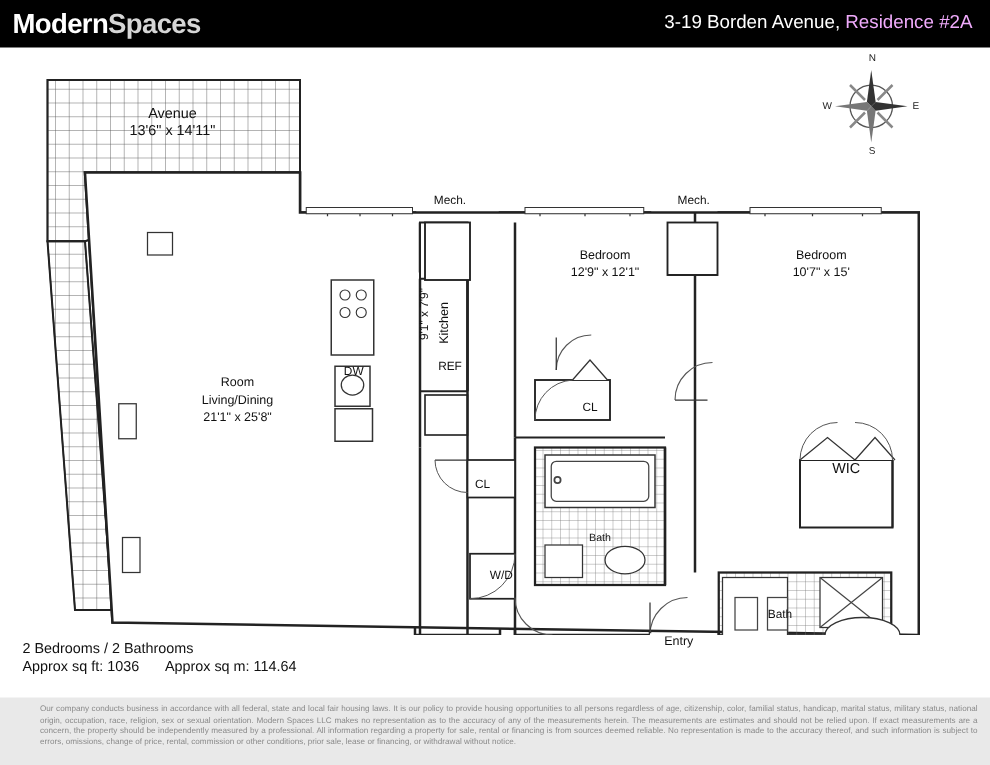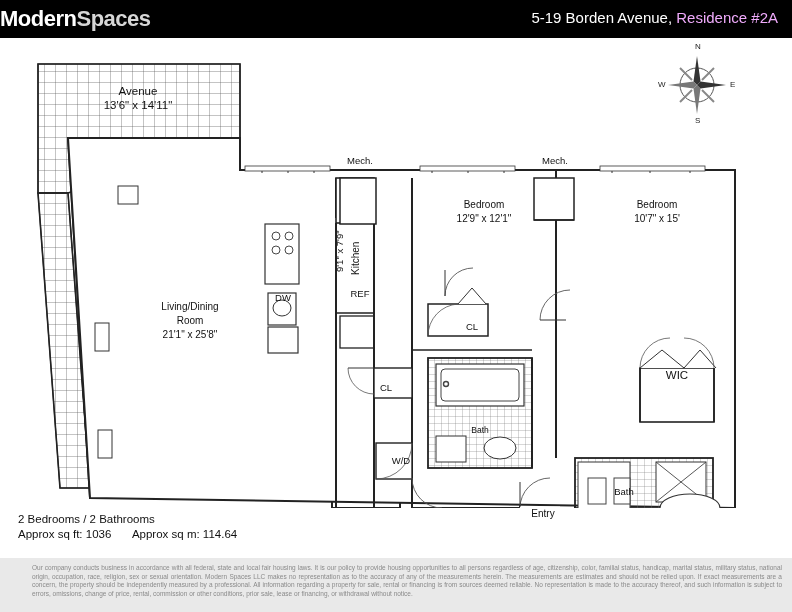--- a/index.html
+++ b/index.html
@@ -13,20 +13,21 @@
   }
 
   
   .header {
     position: absolute; left: 0; top: 0;
     width: 792px; height: 38px;
     background: #000000;
     display: flex; align-items: center;
   }
   .logo {
+    margin-left: 10px;
     font-size: 22px;
     font-weight: bold;
     letter-spacing: -0.5px;
     white-space: nowrap;
   }
   .logo .modern { color: #ffffff; }
   .logo .spaces { color: #d6d6d6; }
   .addr {
     position: absolute; right: 14px; top: 9px;
     font-size: 15px;
@@ -104,21 +105,21 @@
   }
 </style>
 </head>
 <body>
 
 <div class="header">
   <div class="logo">
     <span class="modern">Modern</span><span class="spaces">Spaces</span>
   </div>
   <div class="addr">
-    <span>5-19 Borden Avenue, </span><span class="res">Residence #2A</span>
+    <span>3-19 Borden Avenue, </span><span class="res">Residence #2A</span>
   </div>
 </div>
 
 <div class="compass">
   <svg width="86" height="86" viewBox="0 0 86 86">
     <circle cx="43" cy="43" r="17" fill="none" stroke="#555" stroke-width="1"></circle>
     <polygon points="43,14 46.5,39.5 43,43 39.5,39.5" fill="#333"></polygon>
     <polygon points="43,72 46.5,46.5 43,43 39.5,46.5" fill="#777"></polygon>
     <polygon points="14,43 39.5,39.5 43,43 39.5,46.5" fill="#777"></polygon>
     <polygon points="72,43 46.5,39.5 43,43 46.5,46.5" fill="#333"></polygon>
@@ -263,22 +264,22 @@
   </g>
 </svg>
 </div>
 
 <div class="rlbl" style="left:78px; top:84px; width:120px;">
   <div>Avenue</div>
   <div>13'6" x 14'11"</div>
 </div>
 
 <div class="rlbl" style="left:120px; top:300px; width:140px;">
+  <div class="big">Room</div>
   <div class="big">Living/Dining</div>
-  <div class="big">Room</div>
   <div class="big">21'1" x 25'8"</div>
 </div>
 
 <div class="vlbl" style="left:350px; top:275px;">
   <span>Kitchen</span>
 </div>
 <div class="vlbl" style="left:334px; top:272px; font-size:9.5px;">
   <span>9'1" x 7'9"</span>
 </div>
 

